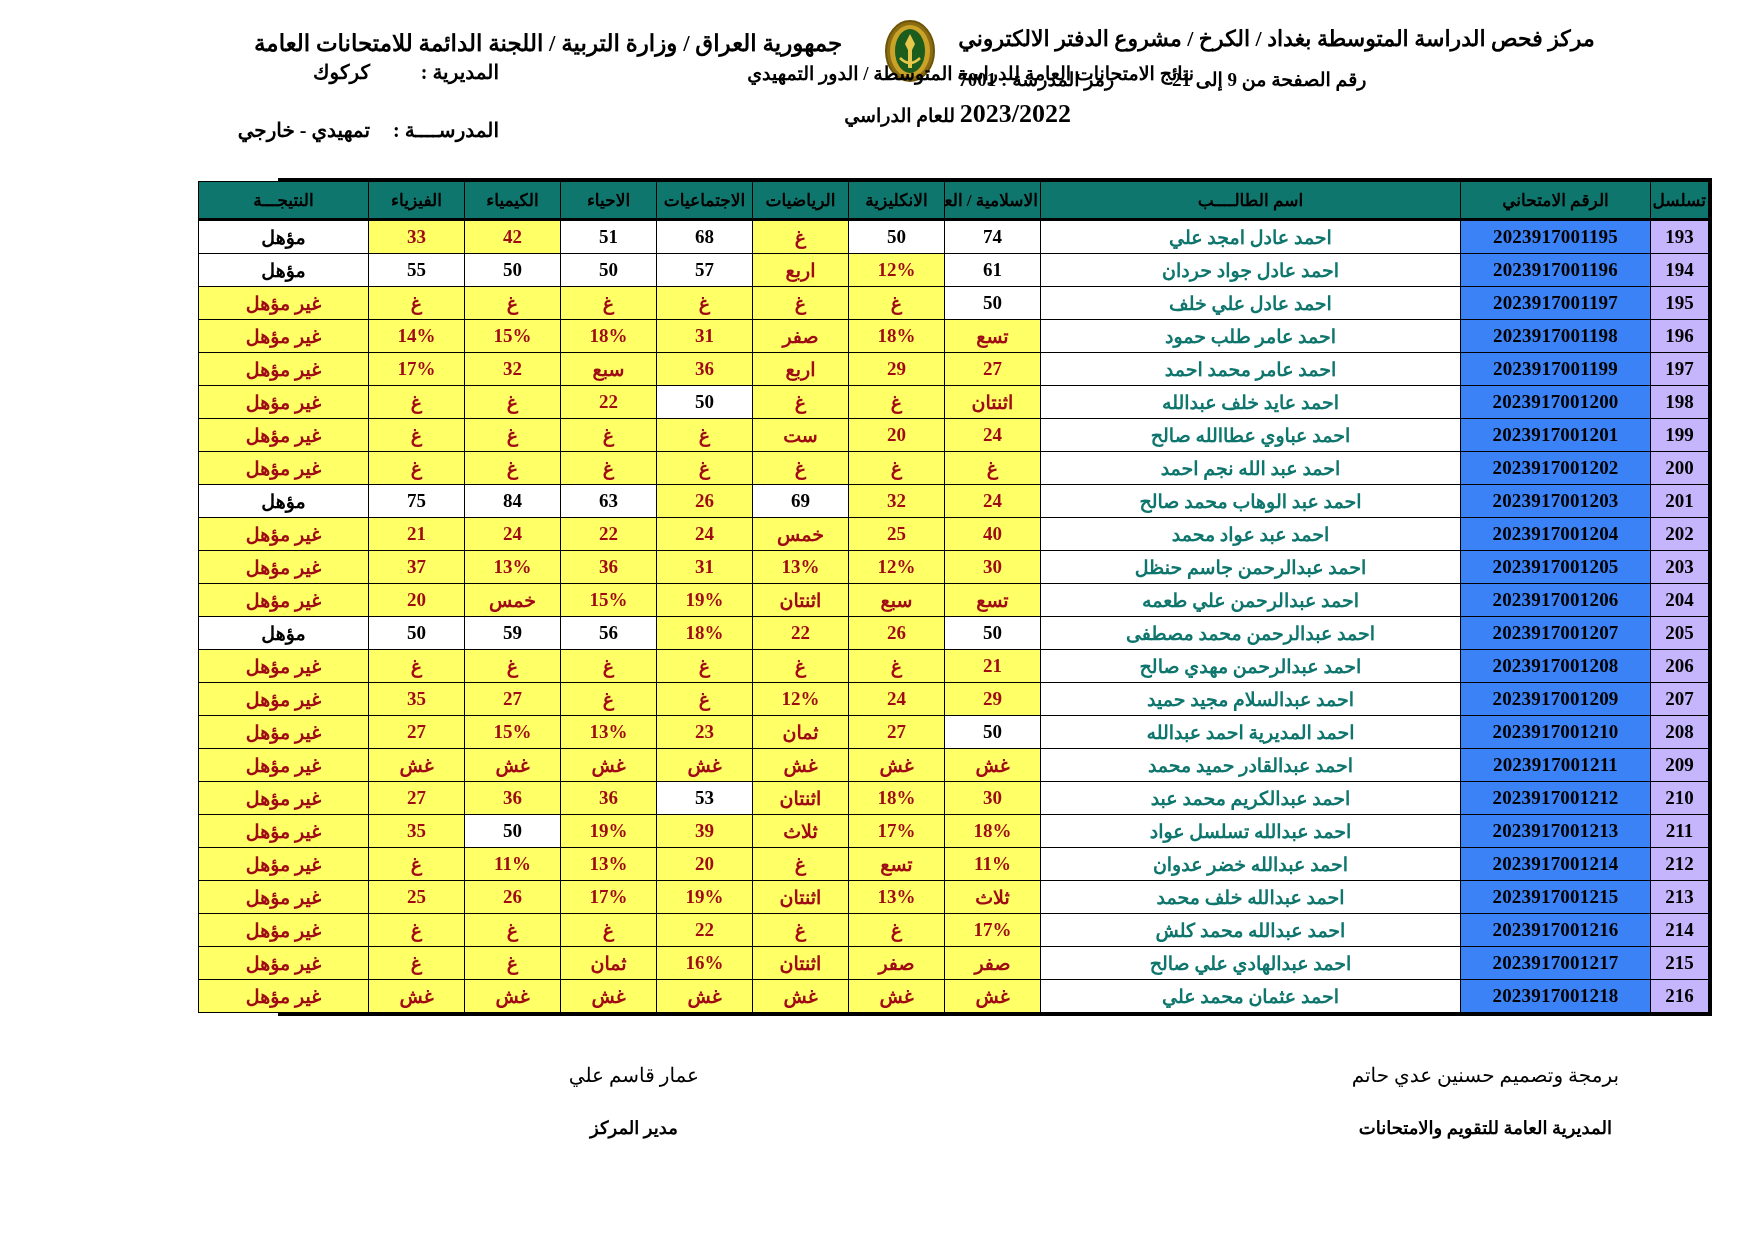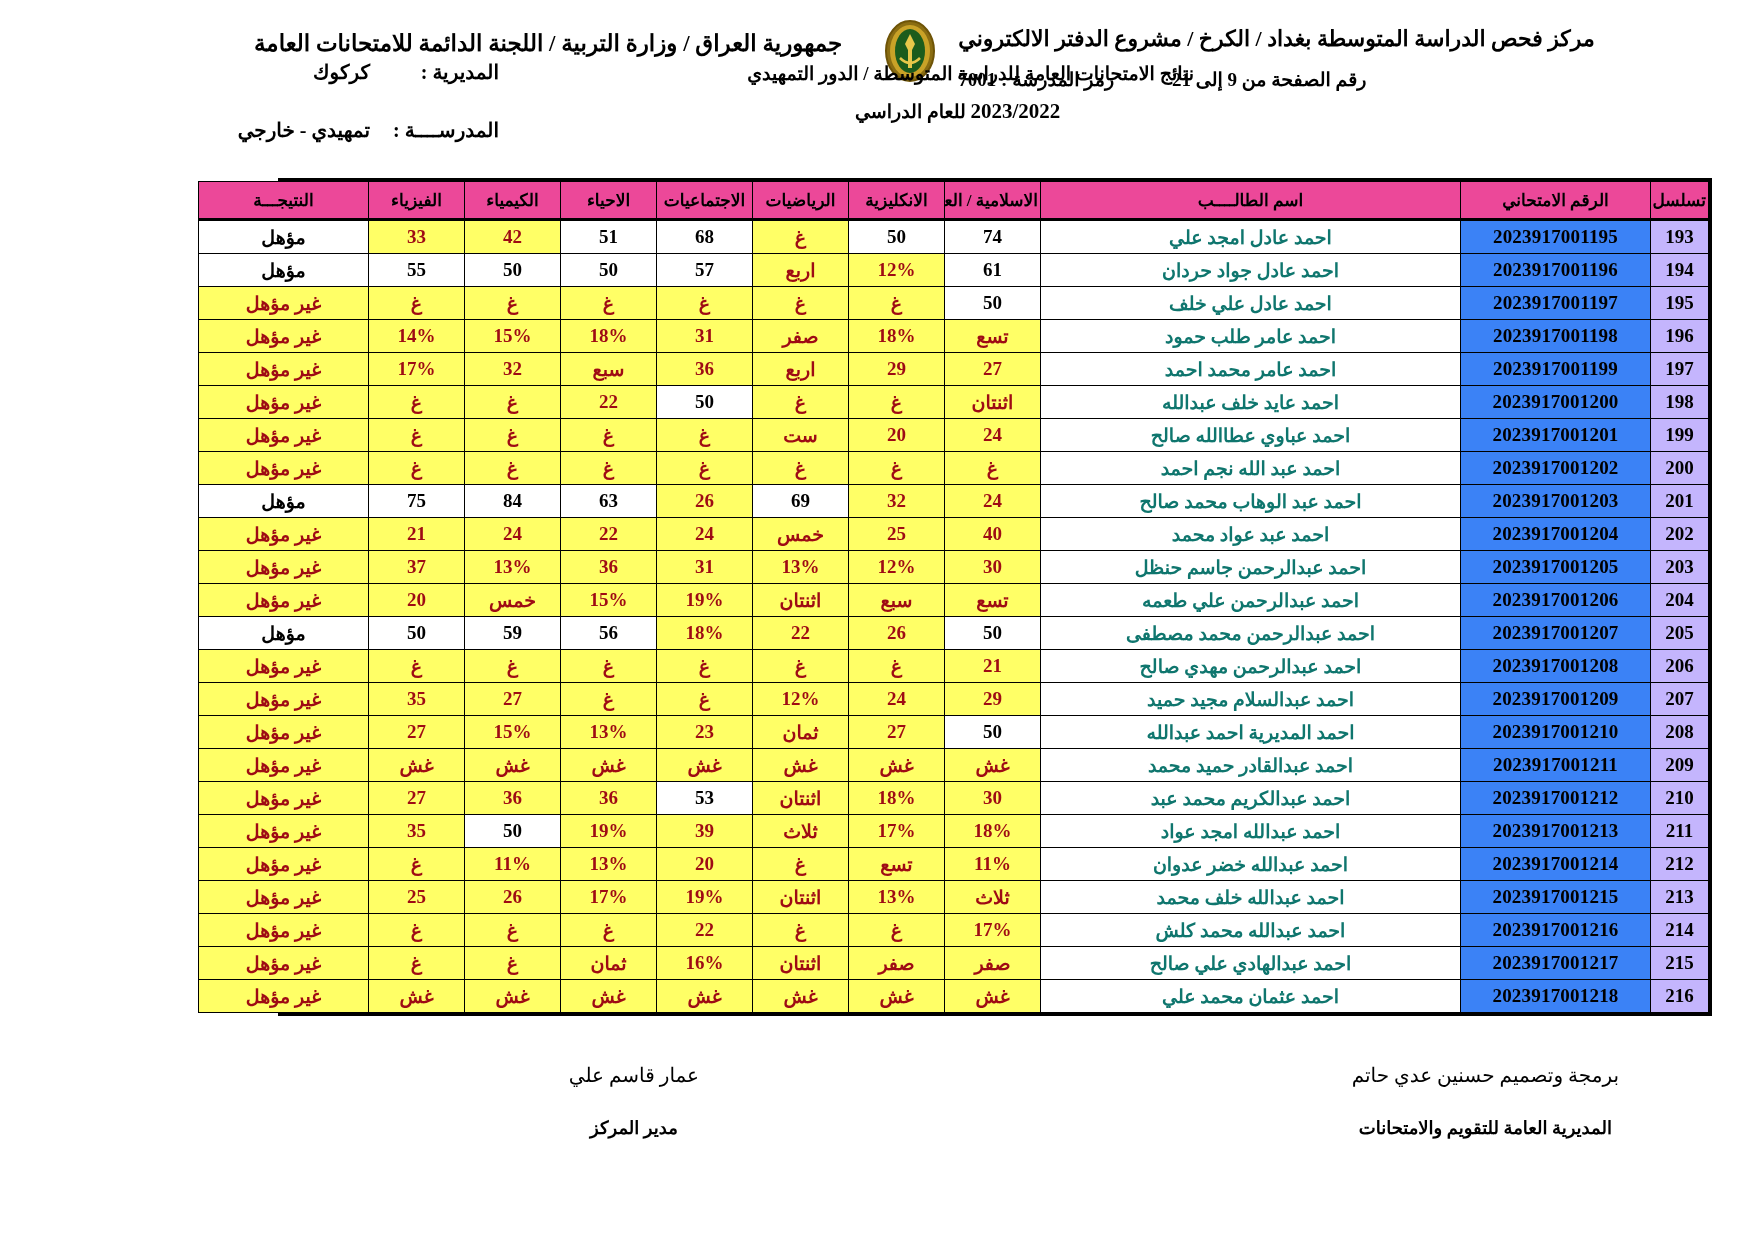--- a/index.html
+++ b/index.html
@@ -90,21 +90,21 @@
 
   .subtitle-block {
     position: absolute;
     right: 560px;
     top: 62px;
     text-align: center;
     direction: rtl;
   }
   .subtitle-l1 { font-size: 19px; font-weight: bold; white-space: nowrap; }
   .subtitle-l2 { font-size: 19px; font-weight: bold; white-space: nowrap; margin-top: 14px; }
-  .subtitle-l2 .year { font-size: 21px; margin-right: 26px; }
+  .subtitle-l2 .year { font-size: 26px; margin-right: 26px; }
 
   
   .table-wrap {
     position: absolute;
     top: 178px;
     right: 42px;
     width: 1434px;
     border: 3px solid #000;
     background: #fff;
     box-sizing: border-box;
@@ -121,21 +121,21 @@
     text-align: center;
     vertical-align: middle;
     height: 32px;
     font-size: 19px;
     font-weight: bold;
     padding: 0 2px;
     overflow: hidden;
     white-space: nowrap;
   }
   table.results thead th {
-    background: #ec4899;
+    background: #0f766e;
     color: #000;
     font-size: 17px;
     height: 36px;
     border-bottom: 3px solid #000;
   }
   
   col.c-seq     { width: 58px; }
   col.c-num     { width: 190px; }
   col.c-name    { width: 420px; }
   col.c-subj    { width: 96px; }
@@ -492,21 +492,21 @@
           <td class="cell-yellow">اثنتان</td>
           <td class="cell-white">53</td>
           <td class="cell-yellow">36</td>
           <td class="cell-yellow">36</td>
           <td class="cell-yellow">27</td>
           <td class="cell-yellow">غير مؤهل</td>
         </tr>
         <tr>
           <td class="seq-cell">211</td>
           <td class="num-cell">2023917001213</td>
-          <td class="name-cell">احمد عبدالله امجد عواد</td>
+          <td class="name-cell">احمد عبدالله تسلسل عواد</td>
           <td class="cell-yellow">18%</td>
           <td class="cell-yellow">17%</td>
           <td class="cell-yellow">ثلاث</td>
           <td class="cell-yellow">39</td>
           <td class="cell-yellow">19%</td>
           <td class="cell-white">50</td>
           <td class="cell-yellow">35</td>
           <td class="cell-yellow">غير مؤهل</td>
         </tr>
         <tr>

